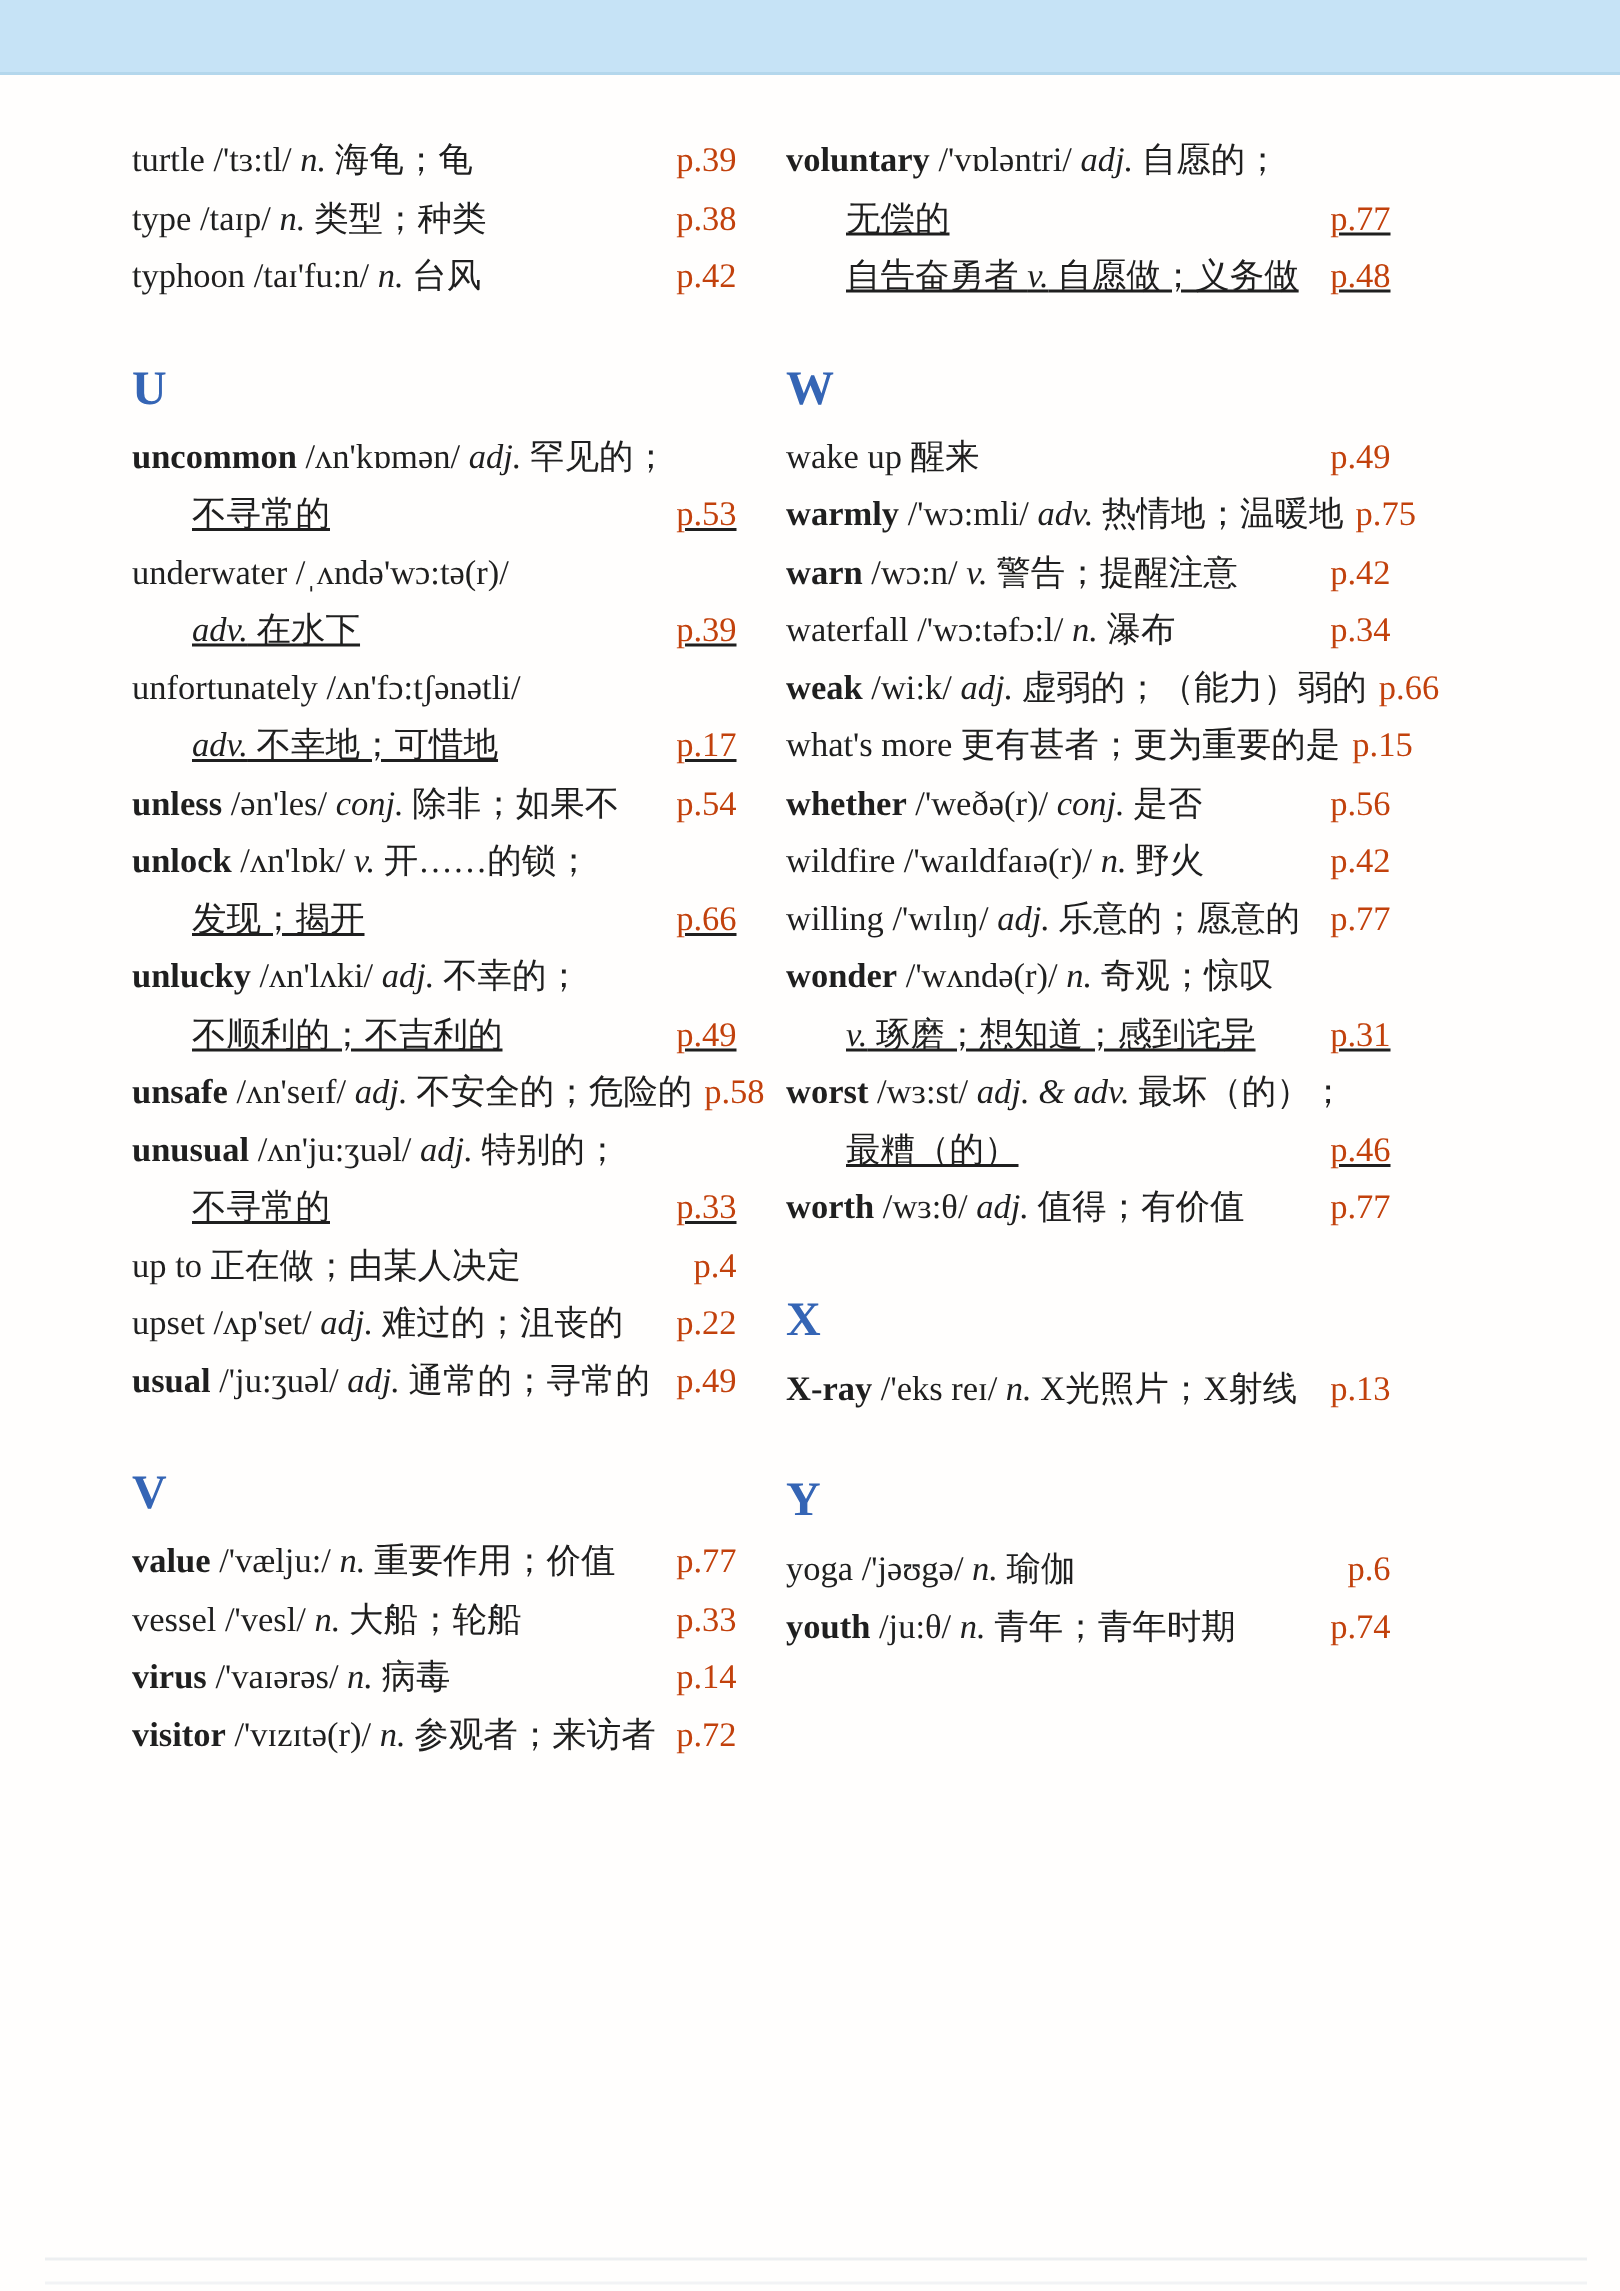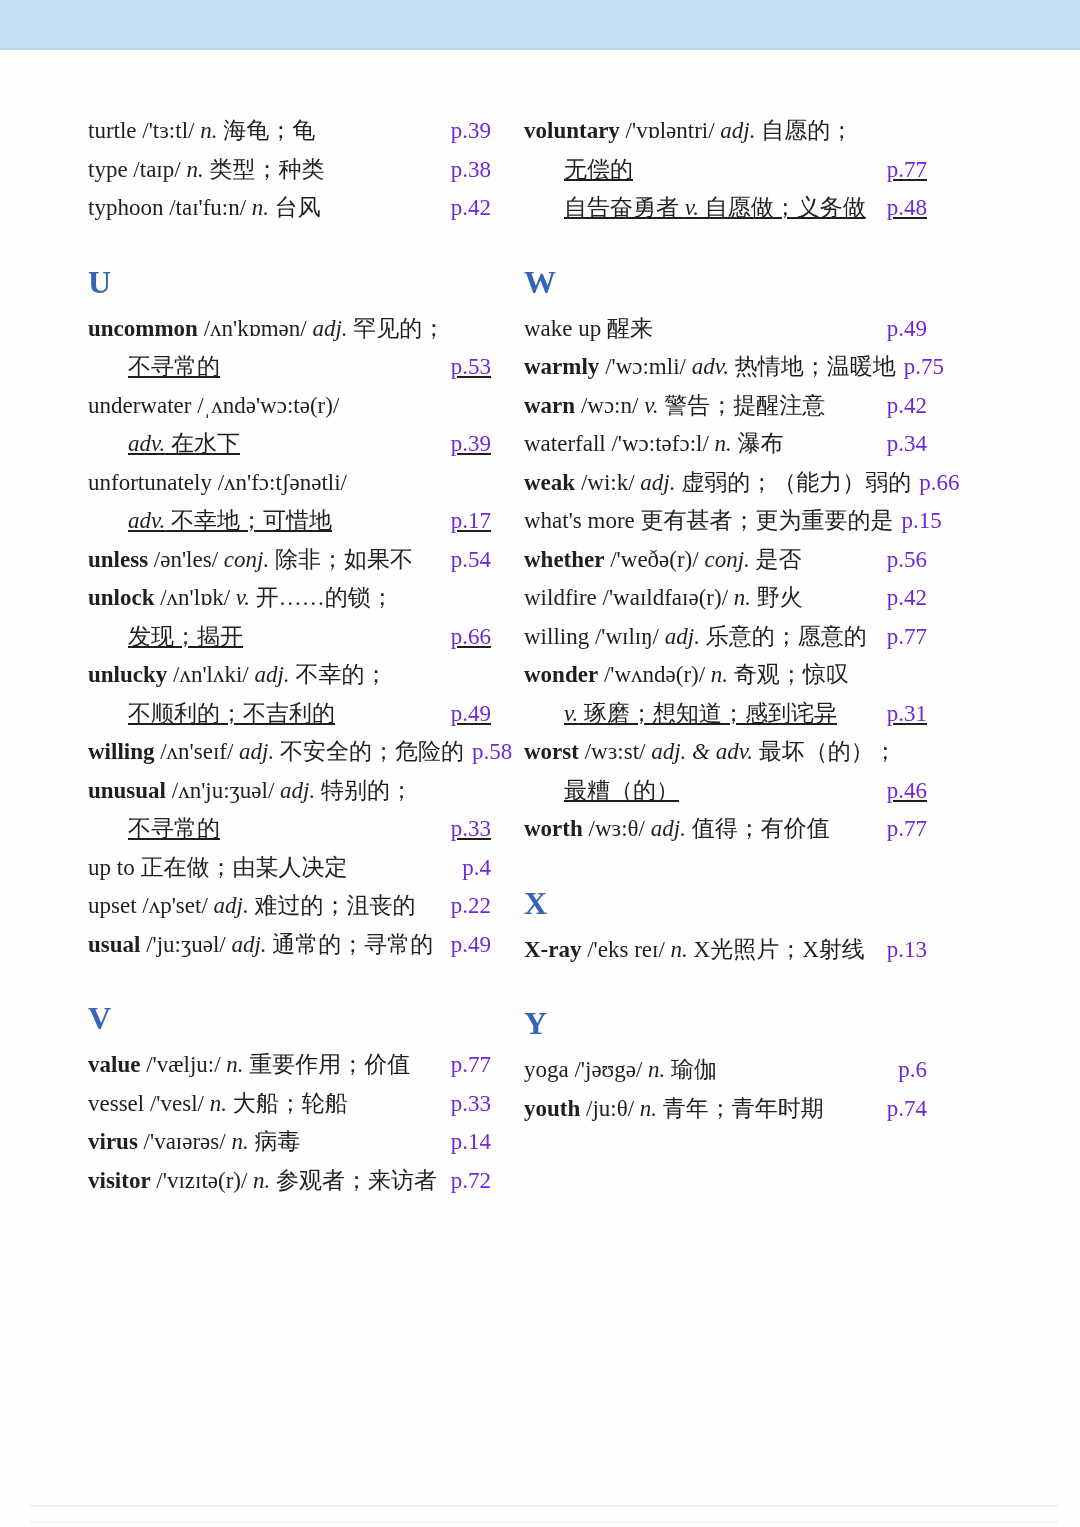--- a/index.html
+++ b/index.html
@@ -26,21 +26,20 @@
   .content {
     position: absolute;
     top: 88px;
     left: 88px;
     display: flex;
     gap: 33px;
   }
   .column {
     width: 403px;
     flex: 0 0 403px;
-    margin-top: 24px;
   }
   .letter {
     font-size: 32px;
     font-weight: 700;
     line-height: 44px;
     margin-top: 32px;
     margin-bottom: 6px;
     color: #3565b5;
   }
   .entry { margin: 0; }
@@ -55,21 +54,21 @@
   }
   .line .txt { flex: 0 0 auto; }
   .line.indent { padding-left: 40px; text-decoration: underline; }
   .seg-b { font-weight: 700; font-family: Liberation Serif, serif; }
   .seg-i { font-style: italic; }
   .seg-r { font-style: normal; font-weight: 400; }
   .page-ref {
     margin-left: auto;
     padding-left: 8px;
     flex: 0 0 auto;
-    color: #6d28d9;
+    color: #c2410c;
   }
   .hairline {
     position: absolute;
     left: 30px;
     right: 22px;
     height: 2px;
     background: #edeff1;
   }
   .hairline.one { top: 1505px; }
   .hairline.two { top: 1521px; background: #f2f3f5; }
@@ -146,21 +145,21 @@
           <div class="line">
             <span class="txt"><span class="seg-b">unlucky</span><span class="seg-r"> /ʌn'lʌki/ </span><span class="seg-i">adj.</span><span class="seg-r"> 不幸的；</span></span>
           </div>
           <div class="line indent">
             <span class="txt"><span class="seg-r">不顺利的；不吉利的</span></span>
             <span class="page-ref">p.49</span>
           </div>
         </div>
         <div class="entry">
           <div class="line">
-            <span class="txt"><span class="seg-b">willing</span><span class="seg-r"> /ʌn'seɪf/ </span><span class="seg-i">adj.</span><span class="seg-r"> 不安全的；危险的</span></span>
+            <span class="txt"><span class="seg-b">unsafe</span><span class="seg-r"> /ʌn'seɪf/ </span><span class="seg-i">adj.</span><span class="seg-r"> 不安全的；危险的</span></span>
             <span class="page-ref">p.58</span>
           </div>
         </div>
         <div class="entry">
           <div class="line">
             <span class="txt"><span class="seg-b">unusual</span><span class="seg-r"> /ʌn'ju:ʒuəl/ </span><span class="seg-i">adj.</span><span class="seg-r"> 特别的；</span></span>
           </div>
           <div class="line indent">
             <span class="txt"><span class="seg-r">不寻常的</span></span>
             <span class="page-ref">p.33</span>

